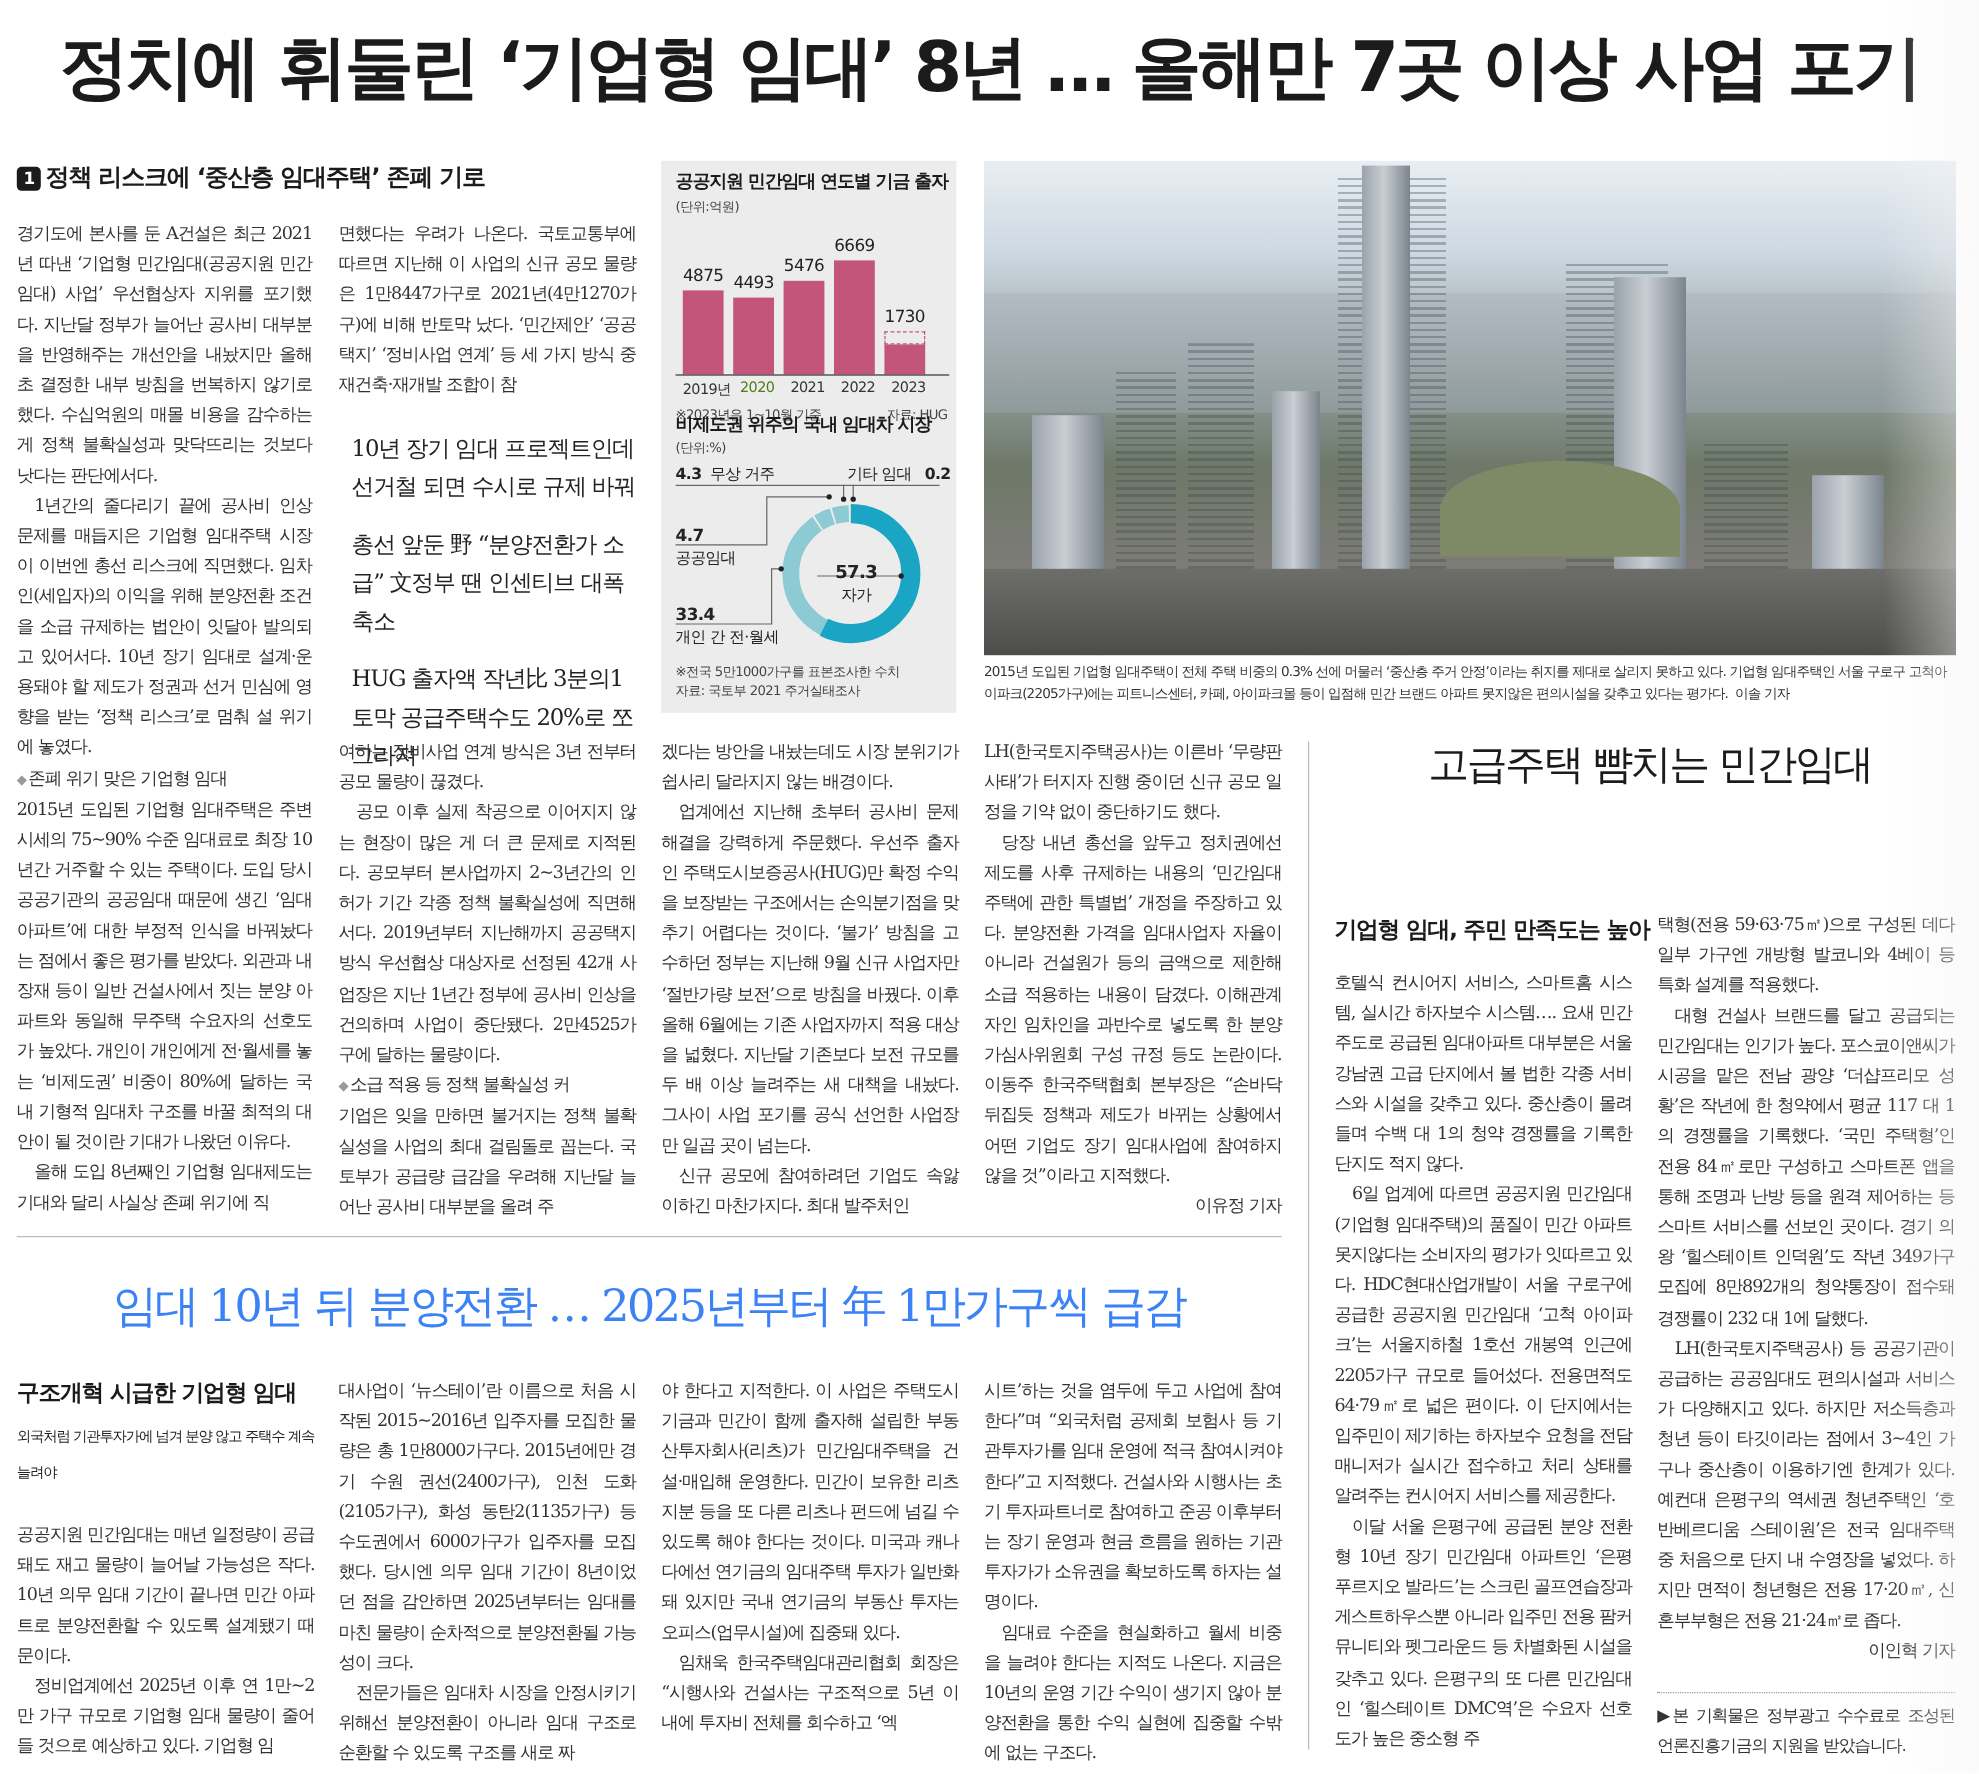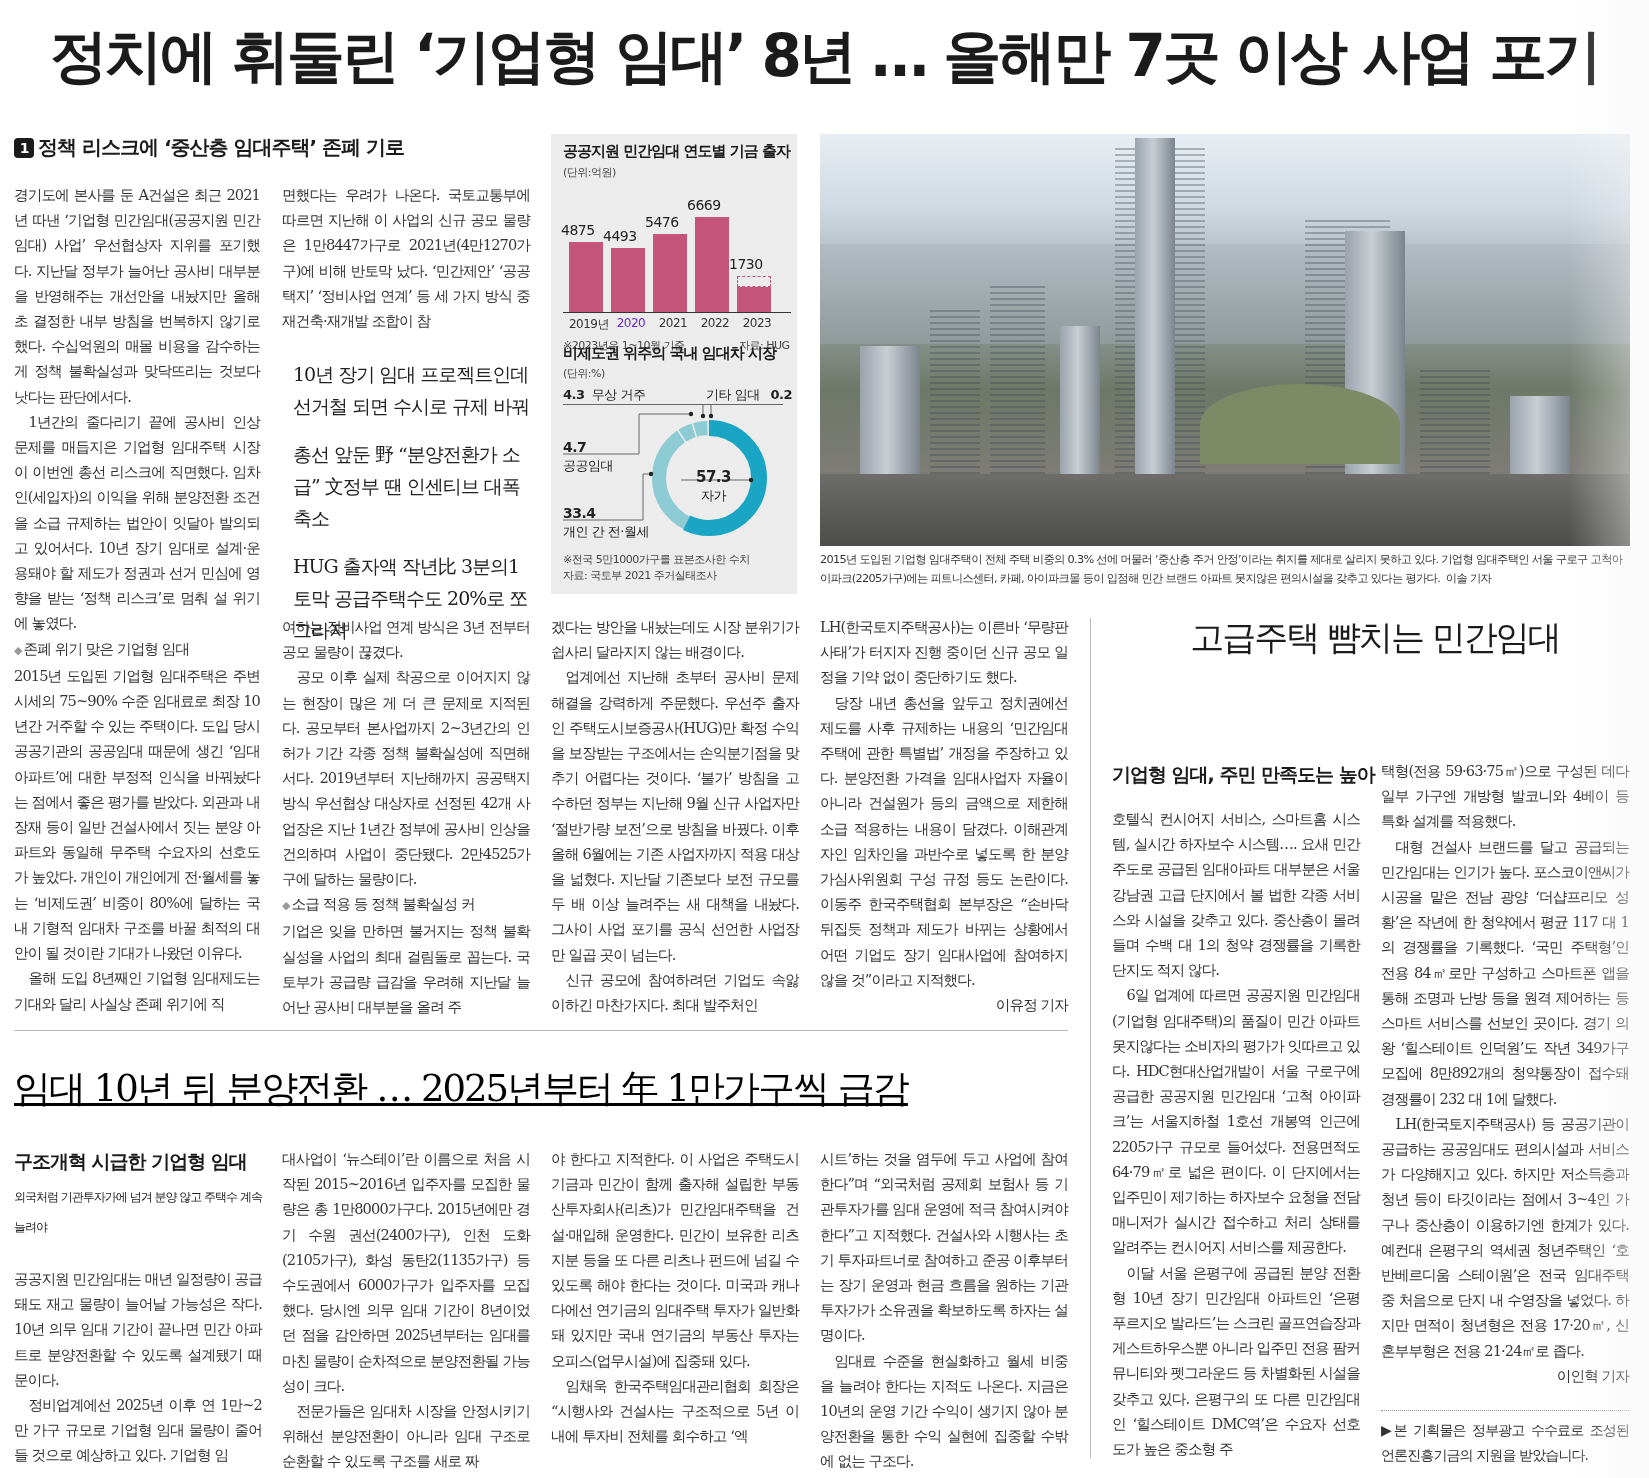--- a/index.html
+++ b/index.html
@@ -15,25 +15,25 @@
   .col .sub { color: #333; }
   .col .sub::before { content: "◆"; color: #999; font-size: 11px; margin-right: 2px; }
   .col .byline { text-align: right; }
   .pull { font-size: 19px; line-height: 32px; letter-spacing: -1px; color: #222; }
   .pull p { margin-bottom: 16px; margin-left: 11px; }
   .infobox { background: #ececec; }
   .ib-title { font-family: "DejaVu Sans", sans-serif; font-weight: bold; font-size: 15px; letter-spacing: -1px; color: #1b1b1b; }
   .ib-small { font-family: "DejaVu Sans", sans-serif; font-size: 11px; color: #444; letter-spacing: -0.5px; }
   .ib-label { font-family: "DejaVu Sans", sans-serif; font-size: 13px; color: #222; letter-spacing: -0.5px; }
   .bar { position: absolute; bottom: 0; width: 34px; background: #c4557a; }
-  .bar-val { position: absolute; width: 50px; text-align: left; font-family: "DejaVu Sans", sans-serif; font-size: 14px; letter-spacing: -0.5px; color: #222; }
+  .bar-val { position: absolute; width: 50px; text-align: center; font-family: "DejaVu Sans", sans-serif; font-size: 14px; letter-spacing: -0.5px; color: #222; }
   .photo { overflow: hidden; background: linear-gradient(180deg, #e8eef3 0%, #cfd9e2 18%, #9aa6a8 40%, #6e7868 62%, #7d7c76 82%, #6a6a66 100%); }
   .caption { font-family: "DejaVu Sans", sans-serif; font-size: 11.3px; line-height: 19px; letter-spacing: -0.7px; color: #333; }
   .right-title { font-size: 34px; line-height: 58px; letter-spacing: -2px; text-align: center; color: #1b1b1b; font-family: "DejaVu Serif", serif; }
-  .bottom-title { font-size: 37px; letter-spacing: -2px; text-align: left; color: #000000; text-decoration: underline; }
+  .bottom-title { font-size: 37px; letter-spacing: -2px; text-align: center; color: #3b82f6; }
   .rule-v { background: #bbb; width: 1px; }
   .rule-h { background: #bbb; height: 1px; }
   .dotted { border-top: 1px dotted #999; height: 0; }
   .bldg { position: absolute; bottom: 0; background: linear-gradient(90deg, #d7dbe0, #f1f2f4 40%, #bcc3ca); }
   .bldg.dark { background: linear-gradient(90deg, #9aa2ab, #c9ced3 45%, #7b848d); }
   .win { background-image: repeating-linear-gradient(0deg, rgba(60,70,80,.35) 0 2px, transparent 2px 6px); }
   .right-edge-fade { right: 0; top: 0; width: 80px; height: 1478px; background: linear-gradient(90deg, rgba(255,255,255,0), rgba(245,245,245,.5)); }
 </style>
 </head>
 <body>
@@ -84,21 +84,21 @@
         <div class="bar" style="left: 128px; top: 33px; height: 95px; bottom: auto; background: rgb(196, 85, 122);"></div>
         <div class="bar-val" style="left: 120px; top: 13px;">6669</div>
         <div class="bar" style="left: 170px; top: 103px; height: 25px; bottom: auto; background: rgb(196, 85, 122);"></div>
         <div class="abs" style="left: 170px; top: 92px; width: 34px; height: 11px; border: 1px dashed rgb(196, 85, 122);"></div>
         <div class="bar-val" style="left: 162px; top: 72px;">1730</div>
       </div>
   </div>
   <div class="abs ib-small" style="left:12px; top:178px; width:228px; height:1px; background:#333;"></div>
   <div class="abs ib-small" style="left:10px; top:182px; width:240px; height:18px;" id="bar-xlabels">
       <span class="abs" style="left: 6px; top: 0px; font-size: 12px; letter-spacing: -0.5px; color: rgb(51, 51, 51); width: 44px; text-align: center;">2019년</span>
-      <span class="abs" style="left: 48px; top: 0px; font-size: 12px; letter-spacing: -0.5px; color: #6d28d9; width: 44px; text-align: center;">2020</span>
+      <span class="abs" style="left: 48px; top: 0px; font-size: 12px; letter-spacing: -0.5px; color: #4d7c0f; width: 44px; text-align: center;">2020</span>
       <span class="abs" style="left: 90px; top: 0px; font-size: 12px; letter-spacing: -0.5px; color: rgb(51, 51, 51); width: 44px; text-align: center;">2021</span>
       <span class="abs" style="left: 132px; top: 0px; font-size: 12px; letter-spacing: -0.5px; color: rgb(51, 51, 51); width: 44px; text-align: center;">2022</span>
       <span class="abs" style="left: 174px; top: 0px; font-size: 12px; letter-spacing: -0.5px; color: rgb(51, 51, 51); width: 44px; text-align: center;">2023</span>
     </div>
   <div class="abs ib-small" style="left:12px; top:204px;">※2023년은 1~10월 기준</div>
   <div class="abs ib-small" style="left:188px; top:204px;">자료: HUG</div>
 
   <div class="abs ib-title" style="left:12px; top:210px;">비제도권 위주의 국내 임대차 시장</div>
   <div class="abs ib-small" style="left:12px; top:232px;">(단위:%)</div>
 

